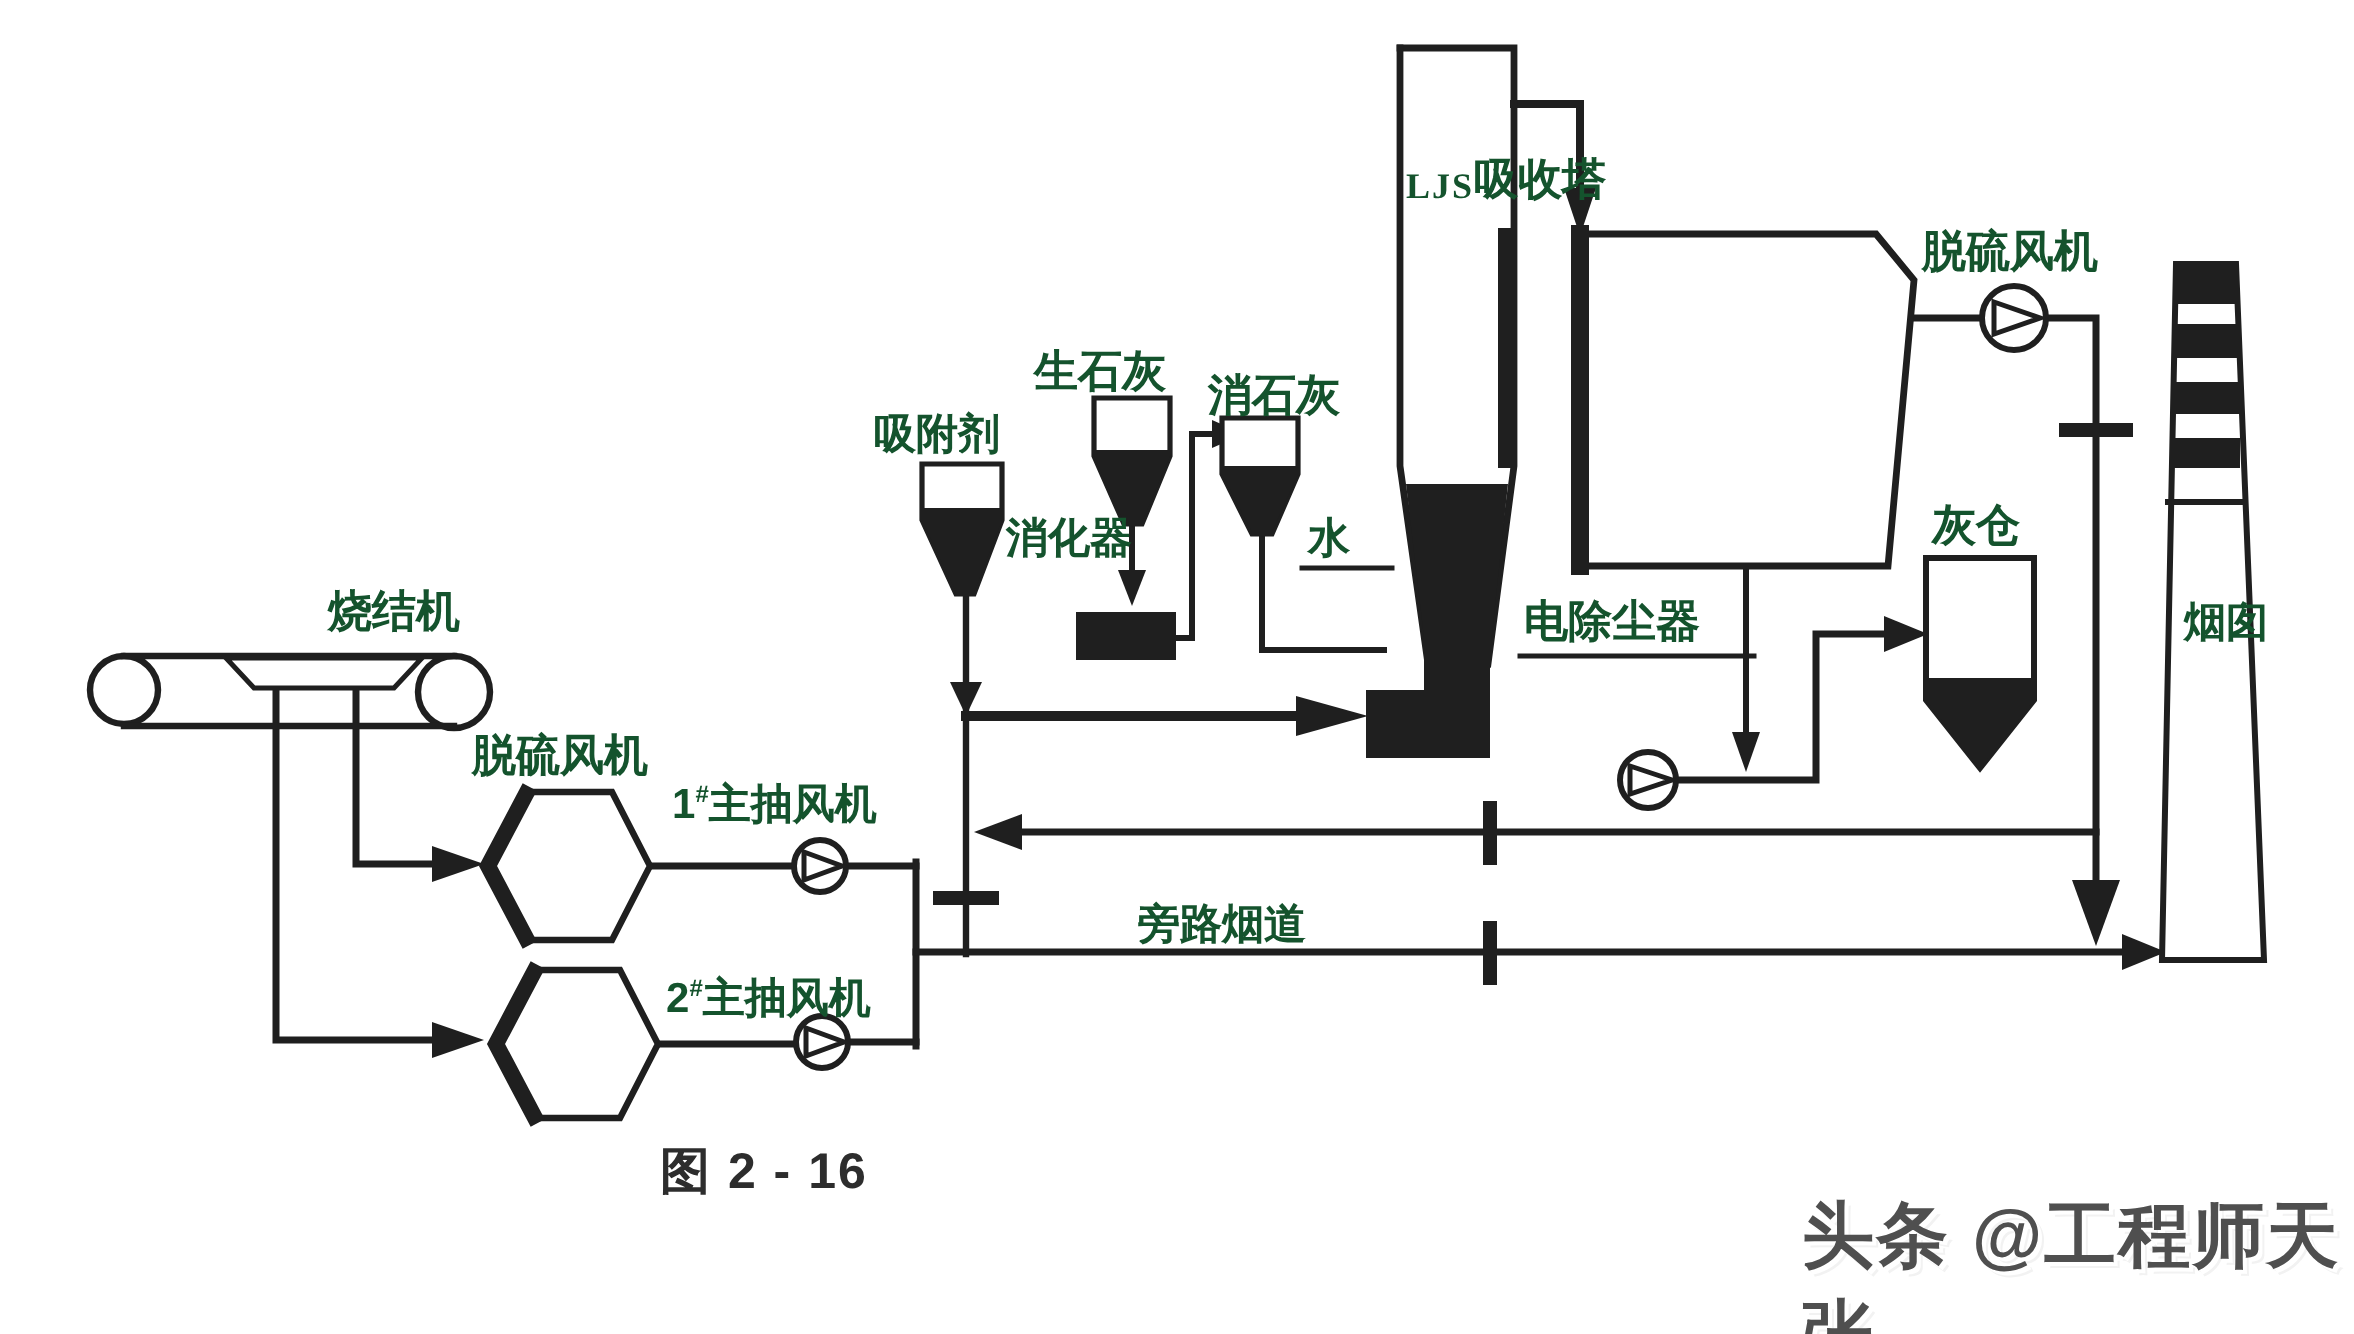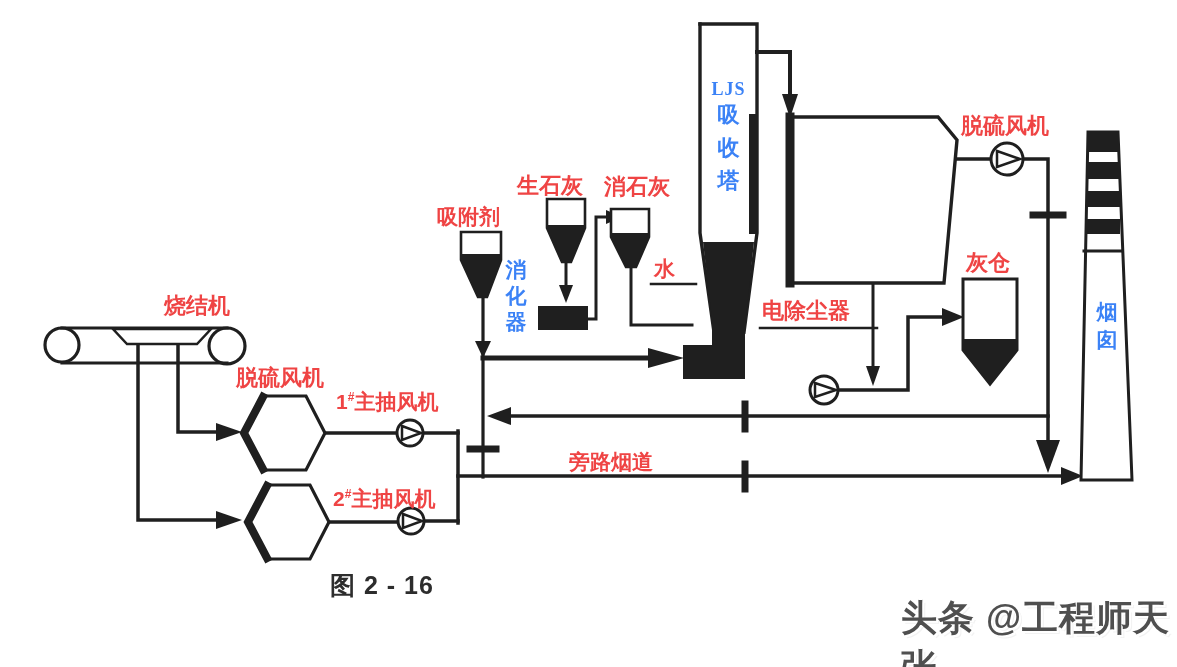--- a/index.html
+++ b/index.html
@@ -7,25 +7,25 @@
     --background:#ffffff;
     --watermark:#4f4f4f;
   }
   html,body{margin:0;padding:0;background:#fff;}
   .canvas{
     position:relative;width:1177px;height:667px;background:var(--background);
     font-family:"Liberation Sans","DejaVu Sans",sans-serif;color:var(--line);
     overflow:hidden;
   }
   svg.wire{position:absolute;left:0;top:0;color:var(--line);}
-  .lbl{position:absolute;white-space:nowrap;color:#ef4444;font-weight:600;text-align:right;}
+  .lbl{position:absolute;white-space:nowrap;color:#14532d;font-weight:600;text-align:right;}
   .fs22{font-size:22px;}
   .fs21{font-size:21px;}
   .sup{font-size:12px;vertical-align:super;font-weight:700;}
-  .vlabel{position:absolute;display:flex;flex-direction:column;align-items:center;color:#3b82f6;font-weight:600;}
+  .vlabel{position:absolute;display:flex;flex-direction:row;align-items:center;color:#14532d;font-weight:600;}
   .vlabel .ch{font-size:21px;line-height:1.0;}
   .absorber-label .first{font-size:18px;font-weight:700;letter-spacing:1px;margin-bottom:4px;font-family:"Liberation Serif","DejaVu Serif",serif;}
   .absorber-label .ch{font-size:22px;margin-bottom:11px;}
   .digester-label .ch{font-size:21px;margin-bottom:5px;}
   .chimney-label .ch{font-size:21px;margin-bottom:7px;}
   .caption{
     position:absolute;left:330px;top:569px;display:flex;gap:18px;
     font-size:25px;font-weight:700;color:#2d2d2d;letter-spacing:1px;
   }
   .watermark{
@@ -178,21 +178,21 @@
   </svg>
 
   <div class="lbl fs22" style="left:164px;top:291px">烧结机</div>
   <div class="lbl fs22" style="left:236px;top:363px">脱硫风机</div>
 
   <div class="lbl fs21" style="left:336px;top:388px"><span>1</span><span class="sup">#</span><span>主抽风机</span></div>
   <div class="lbl fs21" style="left:333px;top:485px"><span>2</span><span class="sup">#</span><span>主抽风机</span></div>
 
   <div class="lbl fs21" style="left:437px;top:203px">吸附剂</div>
   <div class="lbl fs22" style="left:517px;top:171px">生石灰</div>
-  <div class="lbl fs22" style="left:604px;top:172px">消石灰</div>
+  <div class="lbl fs22" style="left:604px;top:183px">消石灰</div>
 
   <div class="vlabel digester-label" style="left:503px;top:259px;width:26px">
     <div class="ch">消</div>
     <div class="ch">化</div>
     <div class="ch">器</div>
   </div>
 
   <div class="lbl fs21" style="left:654px;top:255px">水</div>
 
   <div class="vlabel absorber-label" style="left:703px;top:79px;width:51px">

